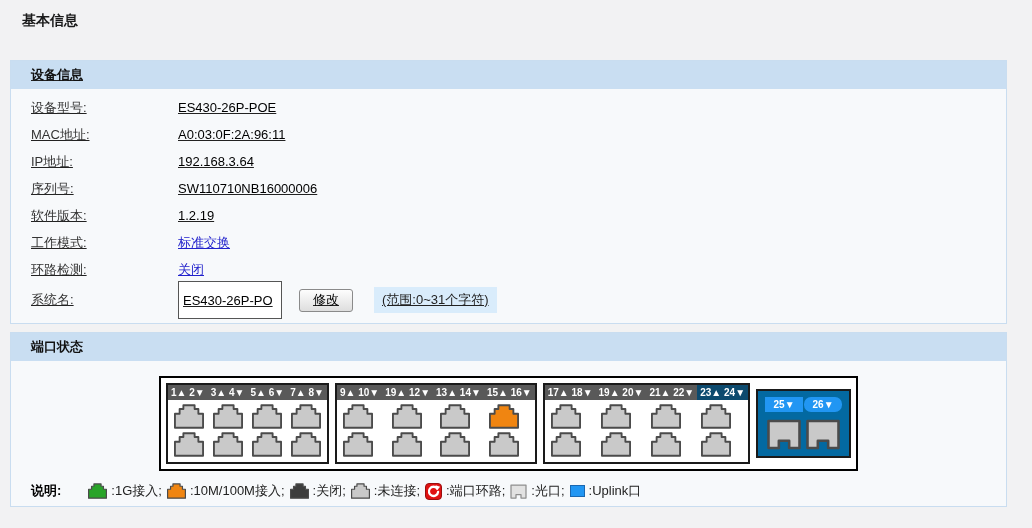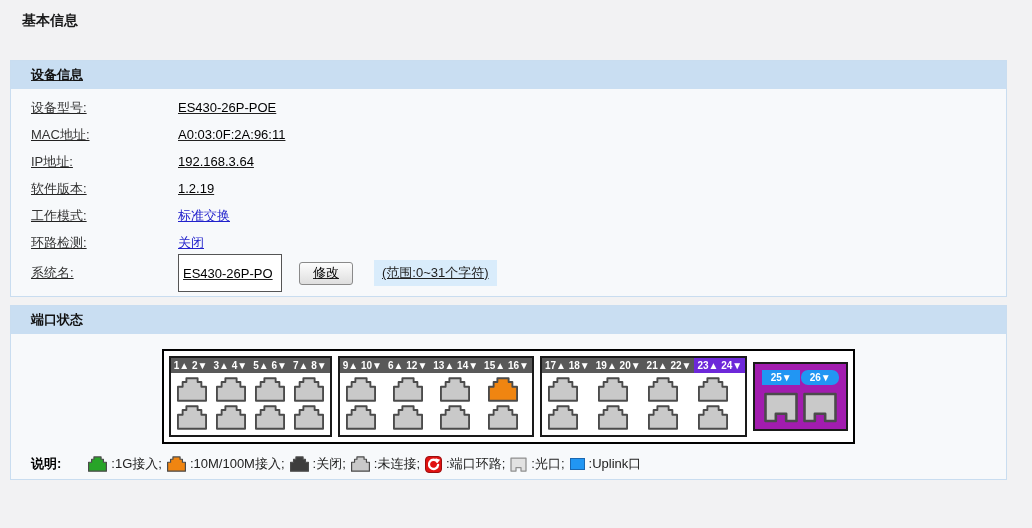--- a/index.html
+++ b/index.html
@@ -94,34 +94,34 @@
     flex: 1 1 auto;
     display: flex;
     align-items: center;
     justify-content: center;
     color: #fff;
     font-size: 10px;
     font-weight: bold;
     white-space: pre;
     padding: 0 3px;
   }
-  .pair.uplink { background: #6d28d9; }
+  .pair.uplink { background: #0c4a6e; }
   .group-body {
     display: grid;
     grid-template-rows: repeat(2, auto);
     grid-auto-flow: column;
     gap: 3px 9px;
     padding: 4px 6px 5px 6px;
   }
   .port { line-height: 0; cursor: pointer; }
   .port svg { display: block; }
   .sfp-box {
     align-self: center;
     border: 2px solid #1a1a1a;
-    background: #a21caf;
+    background: #0369a1;
     padding: 6px 7px;
     display: flex;
     gap: 1px;
   }
   .sfp-cell { display: flex; flex-direction: column; align-items: center; }
   .sfp-label {
     width: 38px; height: 15px;
     display: flex; align-items: center; justify-content: center;
     color: #fff; font-size: 10px; font-weight: bold;
     margin-bottom: 7px;
@@ -153,20 +153,24 @@
       <div class="row-label">设备型号:</div>
       <div class="row-value">ES430-26P-POE</div>
     </div>
     <div class="row">
       <div class="row-label">MAC地址:</div>
       <div class="row-value">A0:03:0F:2A:96:11</div>
     </div>
     <div class="row">
       <div class="row-label">IP地址:</div>
       <div class="row-value">192.168.3.64</div>
+    </div>
+    <div class="row">
+      <div class="row-label">序列号:</div>
+      <div class="row-value">SW110710NB16000006</div>
     </div>
     <div class="row">
       <div class="row-label">软件版本:</div>
       <div class="row-value">1.2.19</div>
     </div>
     <div class="row">
       <div class="row-label">工作模式:</div>
       <a class="row-link" href="#">标准交换</a>
     </div>
     <div class="row">
@@ -232,21 +236,21 @@
             <div class="port">
               <svg width="30" height="25" viewBox="0 0 32 26">
                 <path d="M1 25 V10 H6 V5 H10 V1 H22 V5 H26 V10 H31 V25 Z" fill="#c9c9c9" stroke="#4b4b4b" stroke-width="2" stroke-linejoin="round"></path>
               </svg>
             </div>
           </div>
         </div>
         <div class="port-group">
           <div class="group-header">
             <div class="pair">9▲ 10▼</div>
-            <div class="pair">6▲ 12▼</div>
+            <div class="pair">19▲ 12▼</div>
             <div class="pair">13▲ 14▼</div>
             <div class="pair">15▲ 16▼</div>
           </div>
           <div class="group-body">
             <div class="port">
               <svg width="30" height="25" viewBox="0 0 32 26">
                 <path d="M1 25 V10 H6 V5 H10 V1 H22 V5 H26 V10 H31 V25 Z" fill="#c9c9c9" stroke="#4b4b4b" stroke-width="2" stroke-linejoin="round"></path>
               </svg>
             </div>
             <div class="port">

